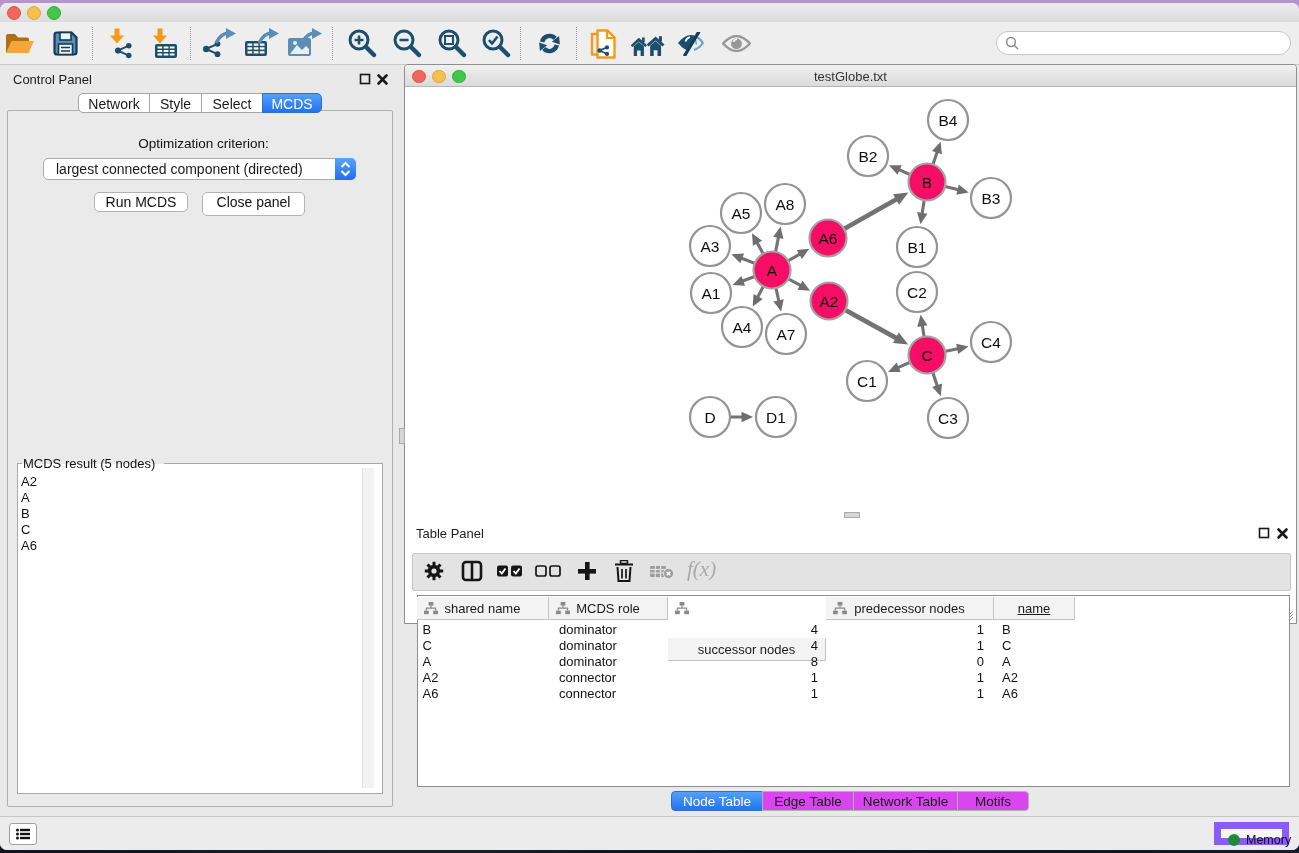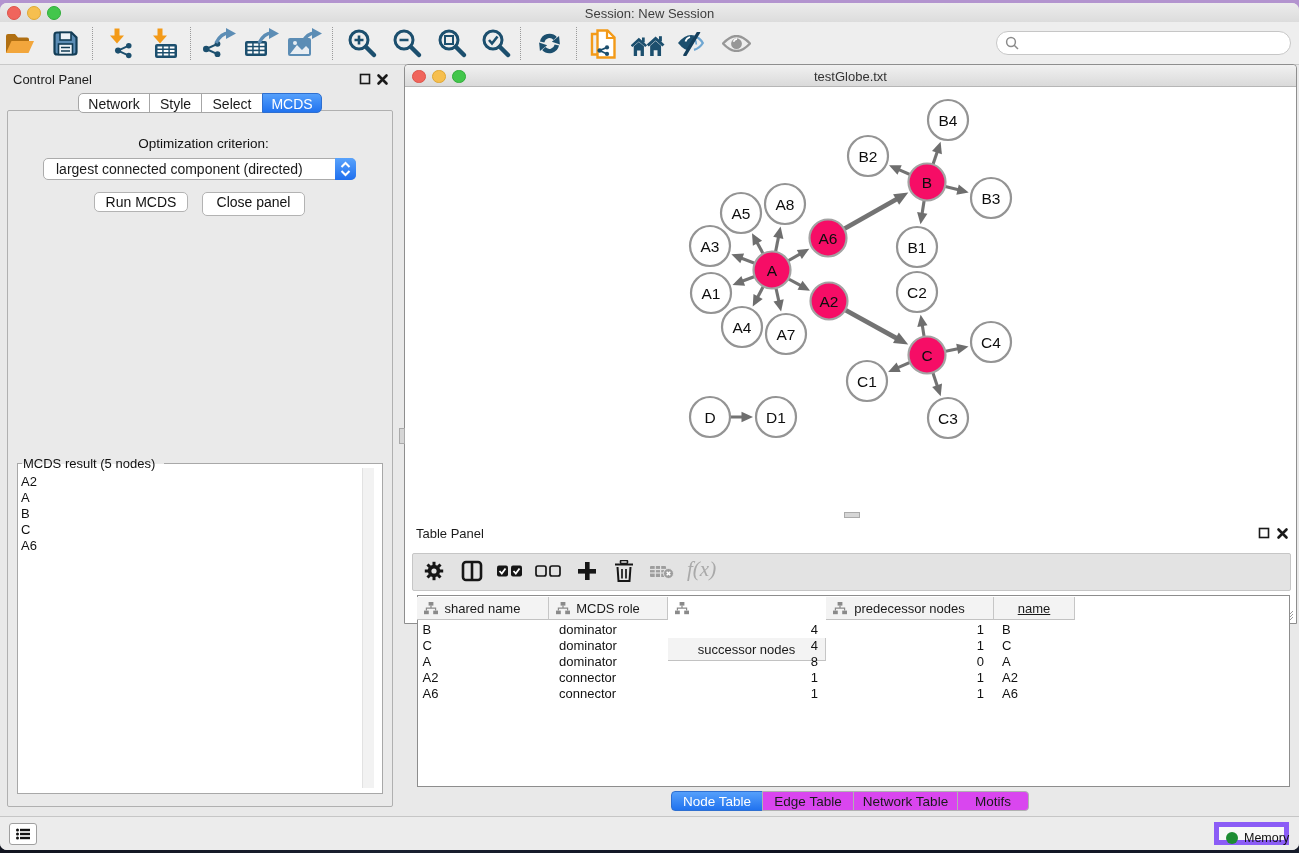--- a/index.html
+++ b/index.html
@@ -63,21 +63,20 @@
   font-size:13.5px;color:#1a1a1a;text-align:center;line-height:20px;box-sizing:border-box;}
 </style>
 </head>
 <body>
 <div id="wallbot"></div>
 <div id="app">
   <div id="titlebar">
     <div class="tl" style="left:7px;background:#f0655c;border:0.5px solid #dd5349;"></div>
     <div class="tl" style="left:26.6px;background:#f6bf4f;border:0.5px solid #dfa733;"></div>
     <div class="tl" style="left:47.1px;background:#43c64c;border:0.5px solid #30ad3a;"></div>
-    <div class="title">Session: New Session</div>
   </div>
   <div id="toolbar">
     <div class="tsep" style="left:92px;"></div>
       <div class="tsep" style="left:190px;"></div>
       <div class="tsep" style="left:332px;"></div>
       <div class="tsep" style="left:520px;"></div>
       <div class="tsep" style="left:576px;"></div>
       <svg class="ticon" style="left:5px;top:10px;" width="30" height="24" viewBox="0 0 30 24">
         <path d="M1 21 L1 4 Q1 2 3 2 L10 2 L13 5.5 L22 5.5 Q24 5.5 24 7.5 L24 9" fill="#b06f12"></path>
         <path d="M1 21 L6.5 9 L29 9 L23.5 21 Z" fill="#f2a63c"></path>
@@ -494,20 +493,20 @@
           <g fill="#111">
             <circle cx="1.5" cy="2" r="1.5"></circle>
             <circle cx="1.5" cy="6" r="1.5"></circle>
             <circle cx="1.5" cy="10" r="1.5"></circle>
             <rect x="4" y="0.8" width="10" height="2.4"></rect>
             <rect x="4" y="4.8" width="10" height="2.4"></rect>
             <rect x="4" y="8.8" width="10" height="2.4"></rect>
           </g>
         </svg>
       </div>
-      <div style="position:absolute;left:1214px;top:5px;width:75px;height:23px;background:#f7f7f7;border:5px solid #8b5cf6;box-sizing:border-box;">
+      <div style="position:absolute;left:1214px;top:5px;width:75px;height:23px;background:#f7f7f7;border:7px solid #8b5cf6;box-sizing:border-box;">
         <div style="position:absolute;left:7px;top:5px;width:12px;height:12px;border-radius:50%;background:#1d8c32;"></div>
         <div style="position:absolute;left:25px;top:4px;font-size:12.5px;color:#111;">Memory</div>
       </div>
   </div>
 </div>
 <div class="abs" style="left:399px;top:428px;width:4px;height:14px;background:#d6d6d6;border:1px solid #aaa;"></div>
 <div class="abs" style="left:844px;top:512px;width:14px;height:4px;background:#d6d6d6;border:1px solid #aaa;"></div>
 
 </body></html>

